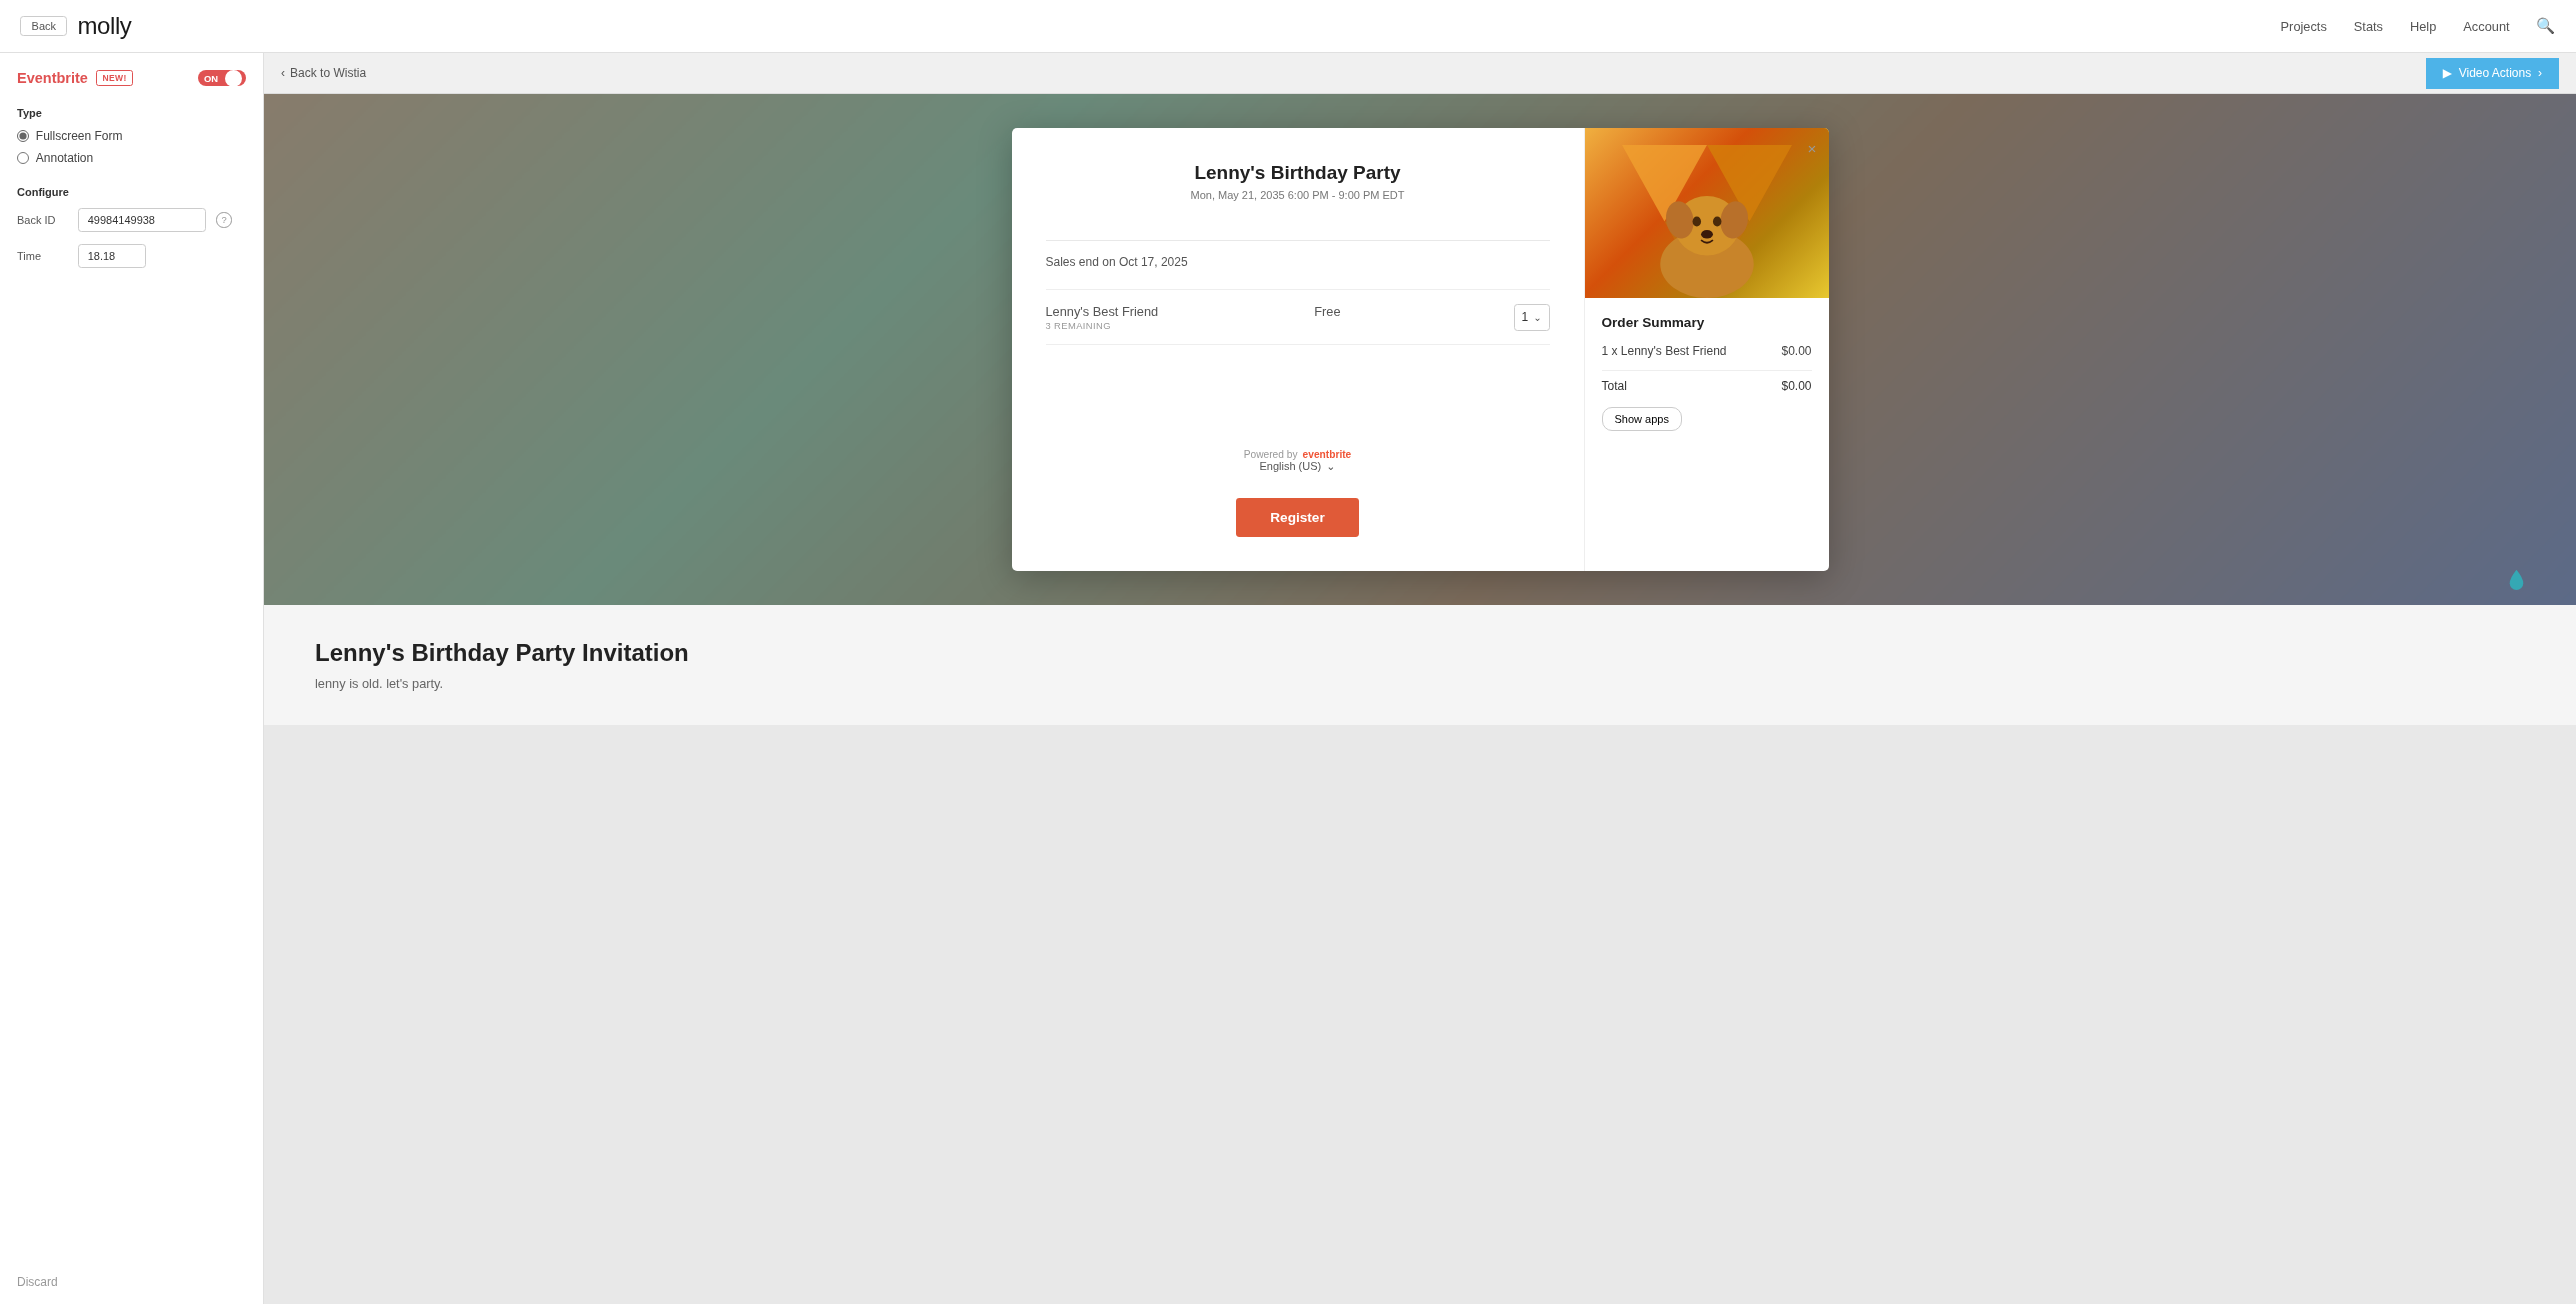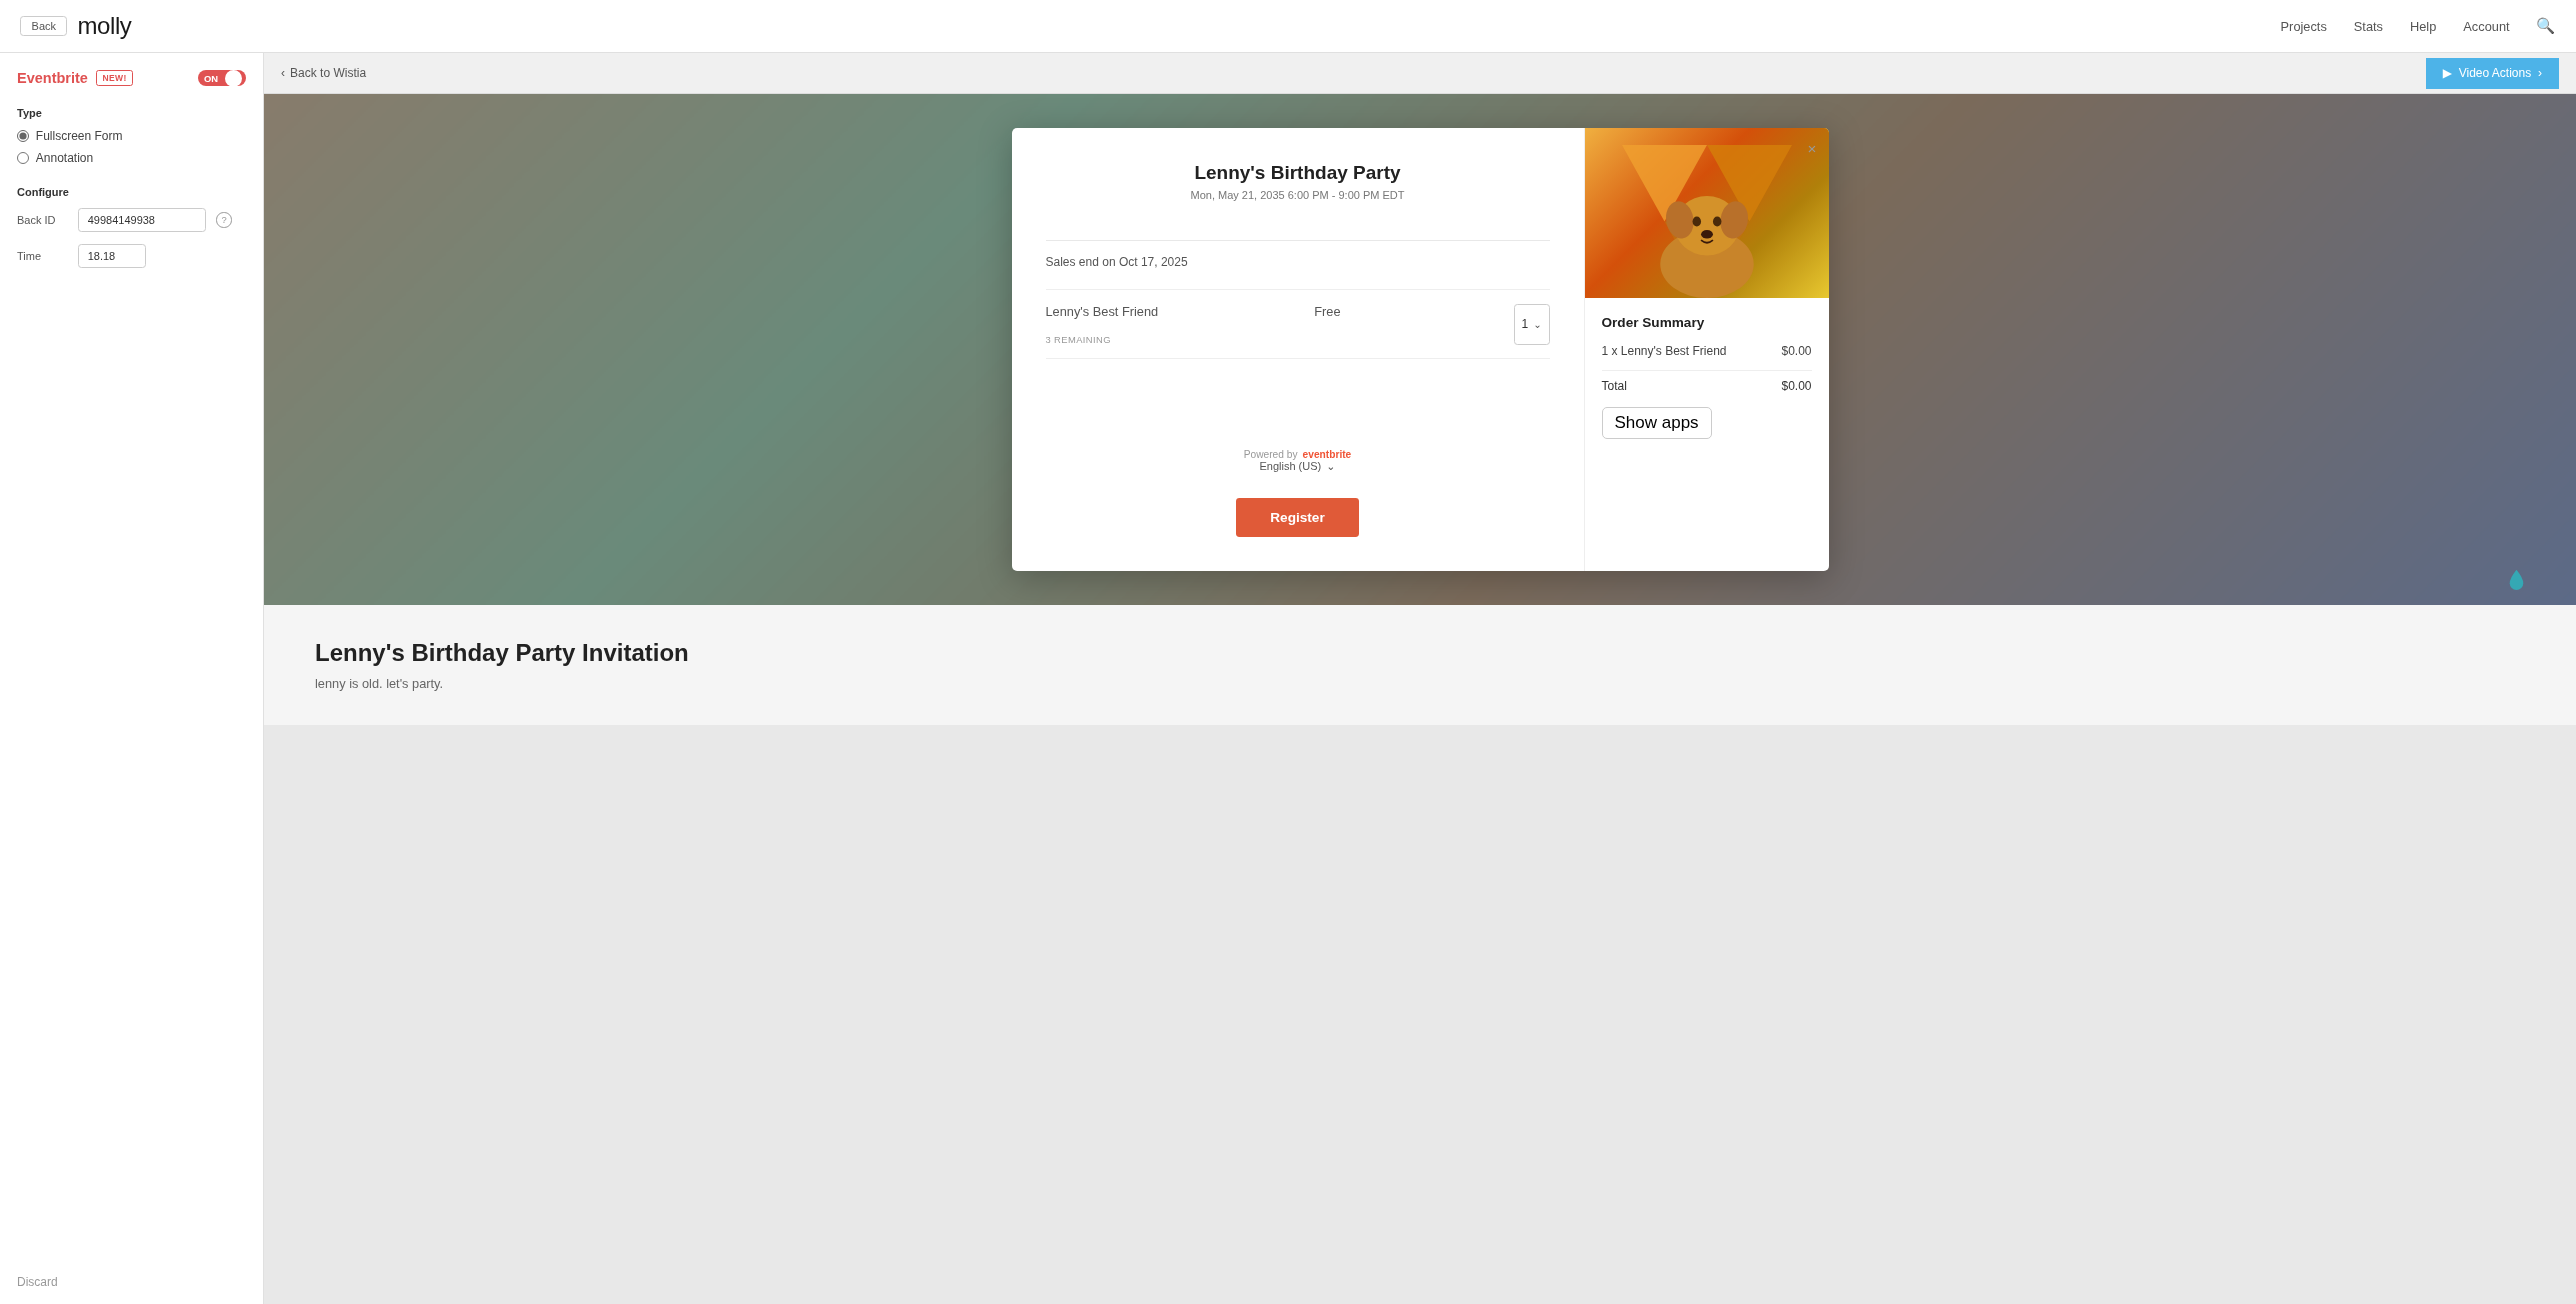--- a/index.html
+++ b/index.html
@@ -125,21 +125,21 @@
       text-align: center; font-size: 11px; color: #777; margin-bottom: 25.5px;
     }
     .divider { border: none; border-top: 0.9px solid #e8e8e8; margin: 13.6px 0; }
 
     .sales-end { font-size: 12px; color: #555; margin-bottom: 20.4px; }
     .ticket-row {
       display: flex; justify-content: space-between;
       padding: 13.6px 0; border-top: 0.9px solid #eee; border-bottom: 0.9px solid #eee;
     }
     .ticket-info .ticket-name { font-size: 12.8px; color: #555; }
-    .ticket-info .ticket-remaining { font-size: 9.4px; color: #999; letter-spacing: 0.4px; text-transform: uppercase; margin-top: 15px; }
+    .ticket-info .ticket-remaining { font-size: 9.4px; color: #999; letter-spacing: 0.4px; text-transform: uppercase; margin-top: 1px; }
     .ticket-price { font-size: 12.8px; color: #555; margin-right: 17px; }
     .ticket-qty-select-wrapper {
       display: flex; align-items: center; border: 0.9px solid #ccc; border-radius: 3.4px;
       padding: 3.4px 6.8px; gap: 5.1px; cursor: pointer;
     }
     .ticket-qty-value { font-size: 12px; color: #333; }
     .qty-chevron { color: #555; font-size: 10.2px; }
 
     .modal-footer {
       margin-top: auto; padding-top: 25.5px;
@@ -178,21 +178,21 @@
       margin-bottom: 12px; font-size: 12px; color: #444;
     }
     .order-line-label { flex: 1; }
     .order-line-price { color: #444; flex-shrink: 0; }
     .order-total {
       display: flex; justify-content: space-between; margin-top: 8.5px;
       padding-top: 8.5px; border-top: 0.9px solid #eee; font-size: 12px; color: #333; font-weight: 500;
     }
     .show-apps-btn {
       border: 0.9px solid #ccc; background: #fff; padding: 5.1px 12px;
-      font-size: 17px; cursor: pointer; border-radius: 5px; margin-top: 13.6px;
+      font-size: 11px; cursor: pointer; border-radius: 10px; margin-top: 13.6px;
     }
 
     
     .below-modal { background: #f5f5f5; padding: 34px 51px; }
     .invitation-title { font-size: 24px; font-weight: 600; color: #222; margin-bottom: 8.5px; }
     .invitation-desc { font-size: 12.8px; color: #666; }
 
     
     .water-drop {
       position: absolute; bottom: 17px; right: 51px;

